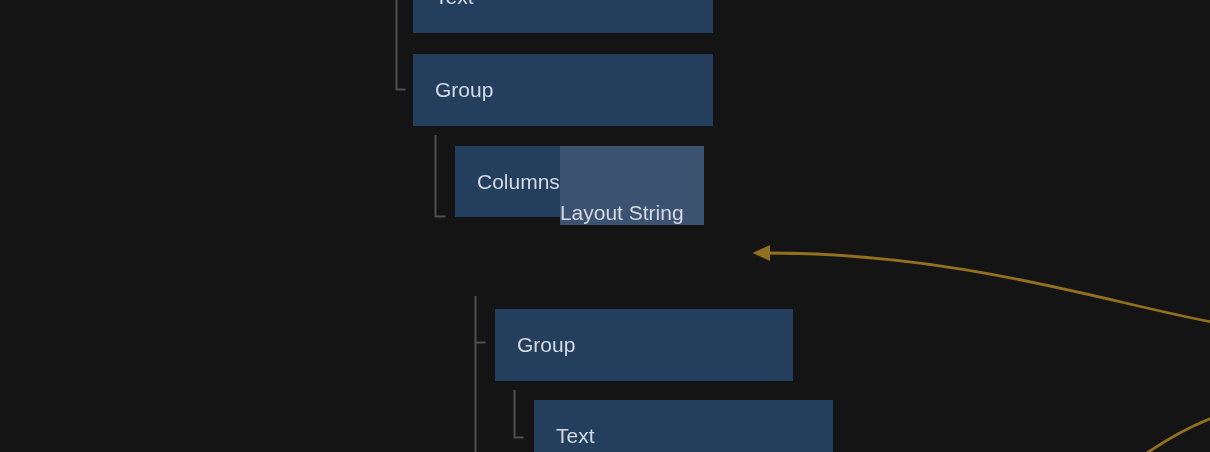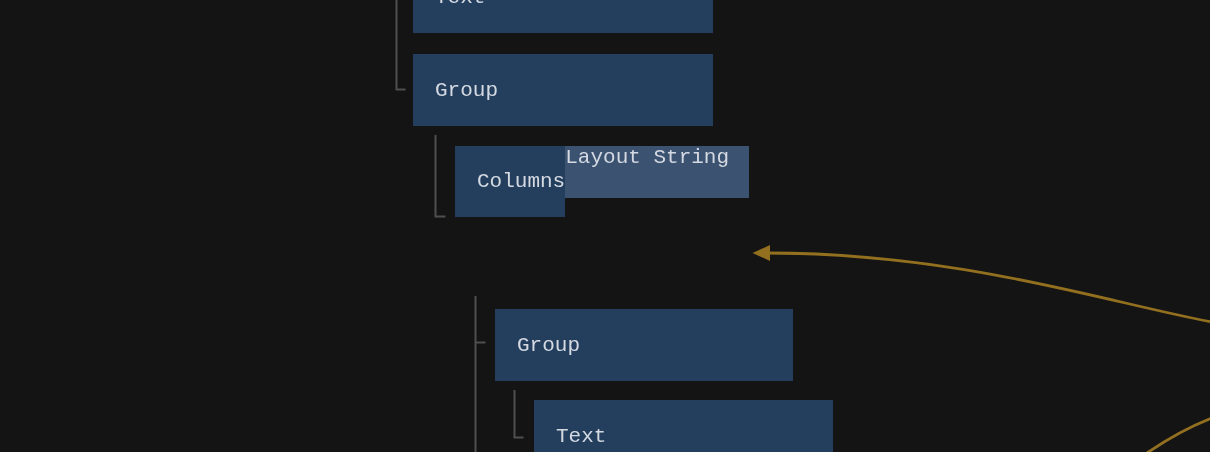--- a/index.html
+++ b/index.html
@@ -6,21 +6,21 @@
     margin: 0;
     padding: 0;
     background: #000;
   }
   .canvas {
     position: relative;
     width: 1210px;
     height: 452px;
     overflow: hidden;
     background: var(--canvas-bg, #141414);
-    font-family: Liberation Mono, monospace;
+    font-family: Liberation Sans, sans-serif;
   }
   .wire-layer {
     position: absolute;
     left: 0;
     top: 0;
     width: 1210px;
     height: 452px;
     pointer-events: none;
   }
   .tree-line {
@@ -57,23 +57,23 @@
     flex-direction: row;
   }
   .node-header {
     background: var(--node-fill, #243f5e);
     height: 71px;
     display: flex;
     align-items: center;
   }
   .port-row {
     background: var(--port-row-fill, #3b5271);
-    height: 52px;
+    height: 79px;
     display: flex;
-    align-items: flex-start;
+    align-items: flex-end;
     justify-content: flex-end;
   }
   .port-label {
     color: var(--node-label, #d5dae2);
     font-size: 21px;
     font-weight: 400;
     padding-right: 20px;
     white-space: nowrap;
   }
 </style>

